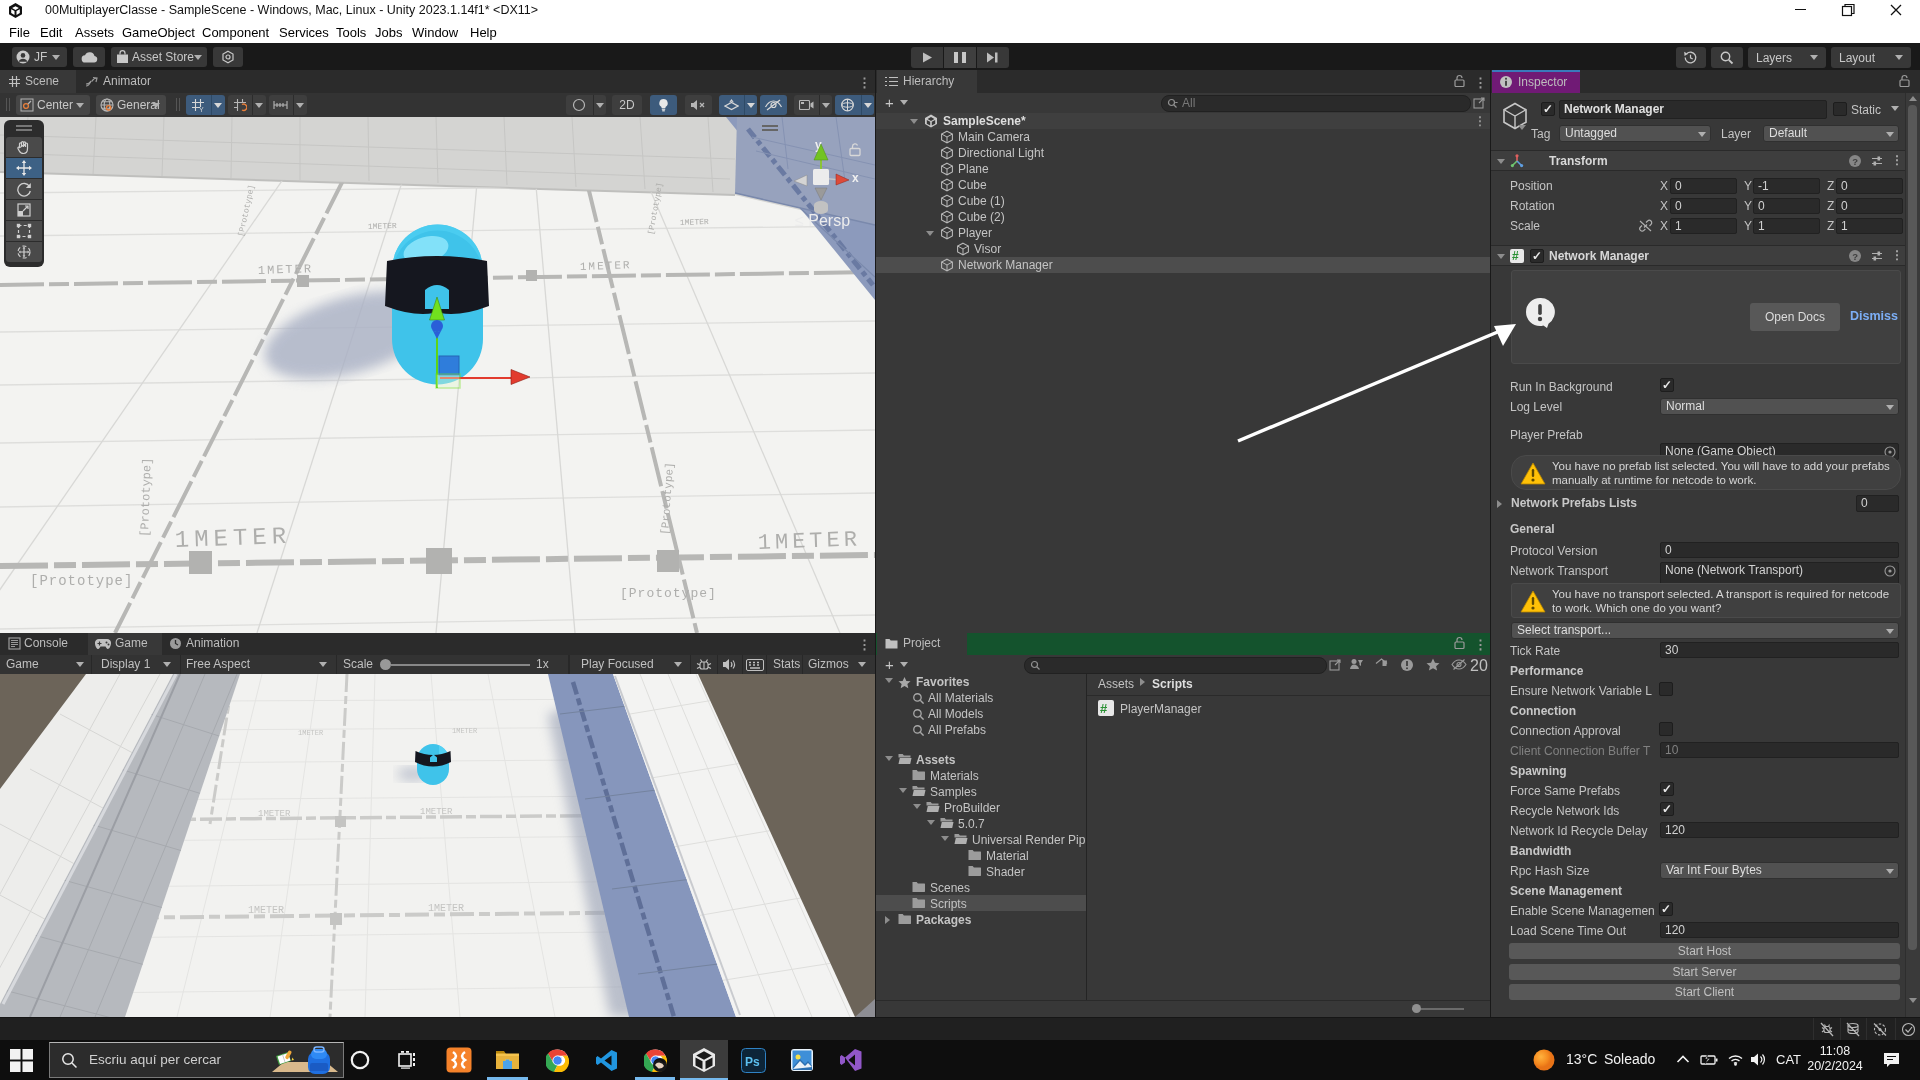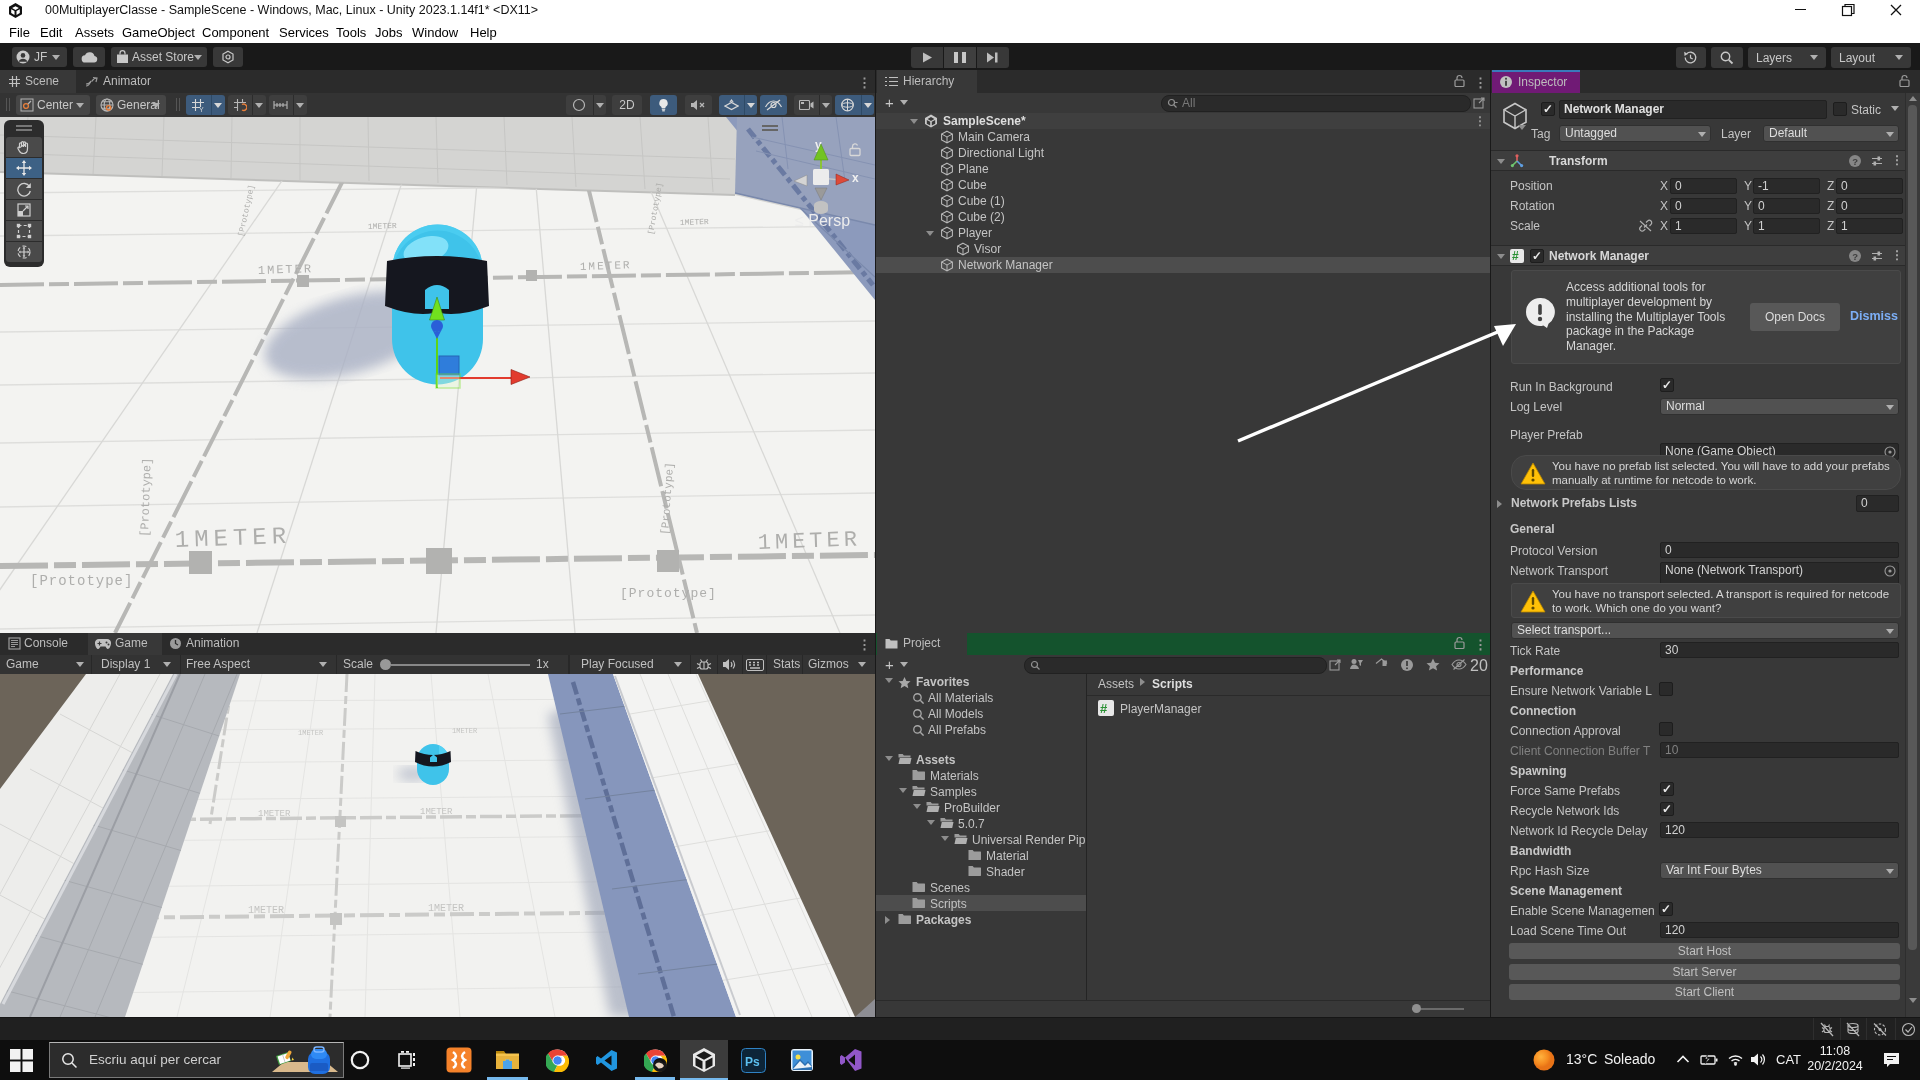--- a/index.html
+++ b/index.html
@@ -1015,21 +1015,20 @@
         </svg>
     <div class="abs" style="left:400px;top:2px;color:#b0b0b0;font-size:12px;font-weight:bold;">⋮</div>
   </div>
 
   <div class="abs" style="left:20px;top:177px;width:390px;height:94px;background:#404040;border:1px solid #4a4a4a;border-radius:3px;box-sizing:border-box;">
     <svg class="abs" style="left:11px;top:25px;" width="34" height="34" viewBox="0 0 34 34">
           <path fill="#ededed" d="M17 2a14 14 0 1 0 0 28c1.6 0 2-.2 3.4-.6L24 32l1.5-4.3A14 14 0 0 0 17 2z"></path>
           <rect x="15.2" y="8" width="3.6" height="11" rx="1.8" fill="#404040"></rect>
           <circle cx="17" cy="23" r="2.2" fill="#404040"></circle>
         </svg>
-    <div class="abs" style="left:54px;top:9px;color:#d6d6d6;font-size:12px;line-height:14.8px;">Access additional tools for<br>multiplayer development by<br>installing the Multiplayer Tools<br>package in the Package<br>Manager.</div>
     <div class="abs btn" style="left:238px;top:32px;width:90px;height:28px;line-height:28px;">Open Docs</div>
     <div class="abs" style="left:338px;top:38px;color:#7caef5;font-size:12.5px;font-weight:bold;">Dismiss</div>
   </div>
 
   <div class="abs lbl" style="left:19px;top:286px;">Run In Background</div>
   <div class="abs cb" style="left:169px;top:285px;">
         <div class="ck">✓</div>
       </div>
   <div class="abs lbl" style="left:19px;top:306px;">Log Level</div>
   <div class="abs popup" style="left:169px;top:305px;width:239px;height:17px;line-height:15px;">Normal<div class="abs arrowdn" style="right:4px;top:6px;"></div></div>

